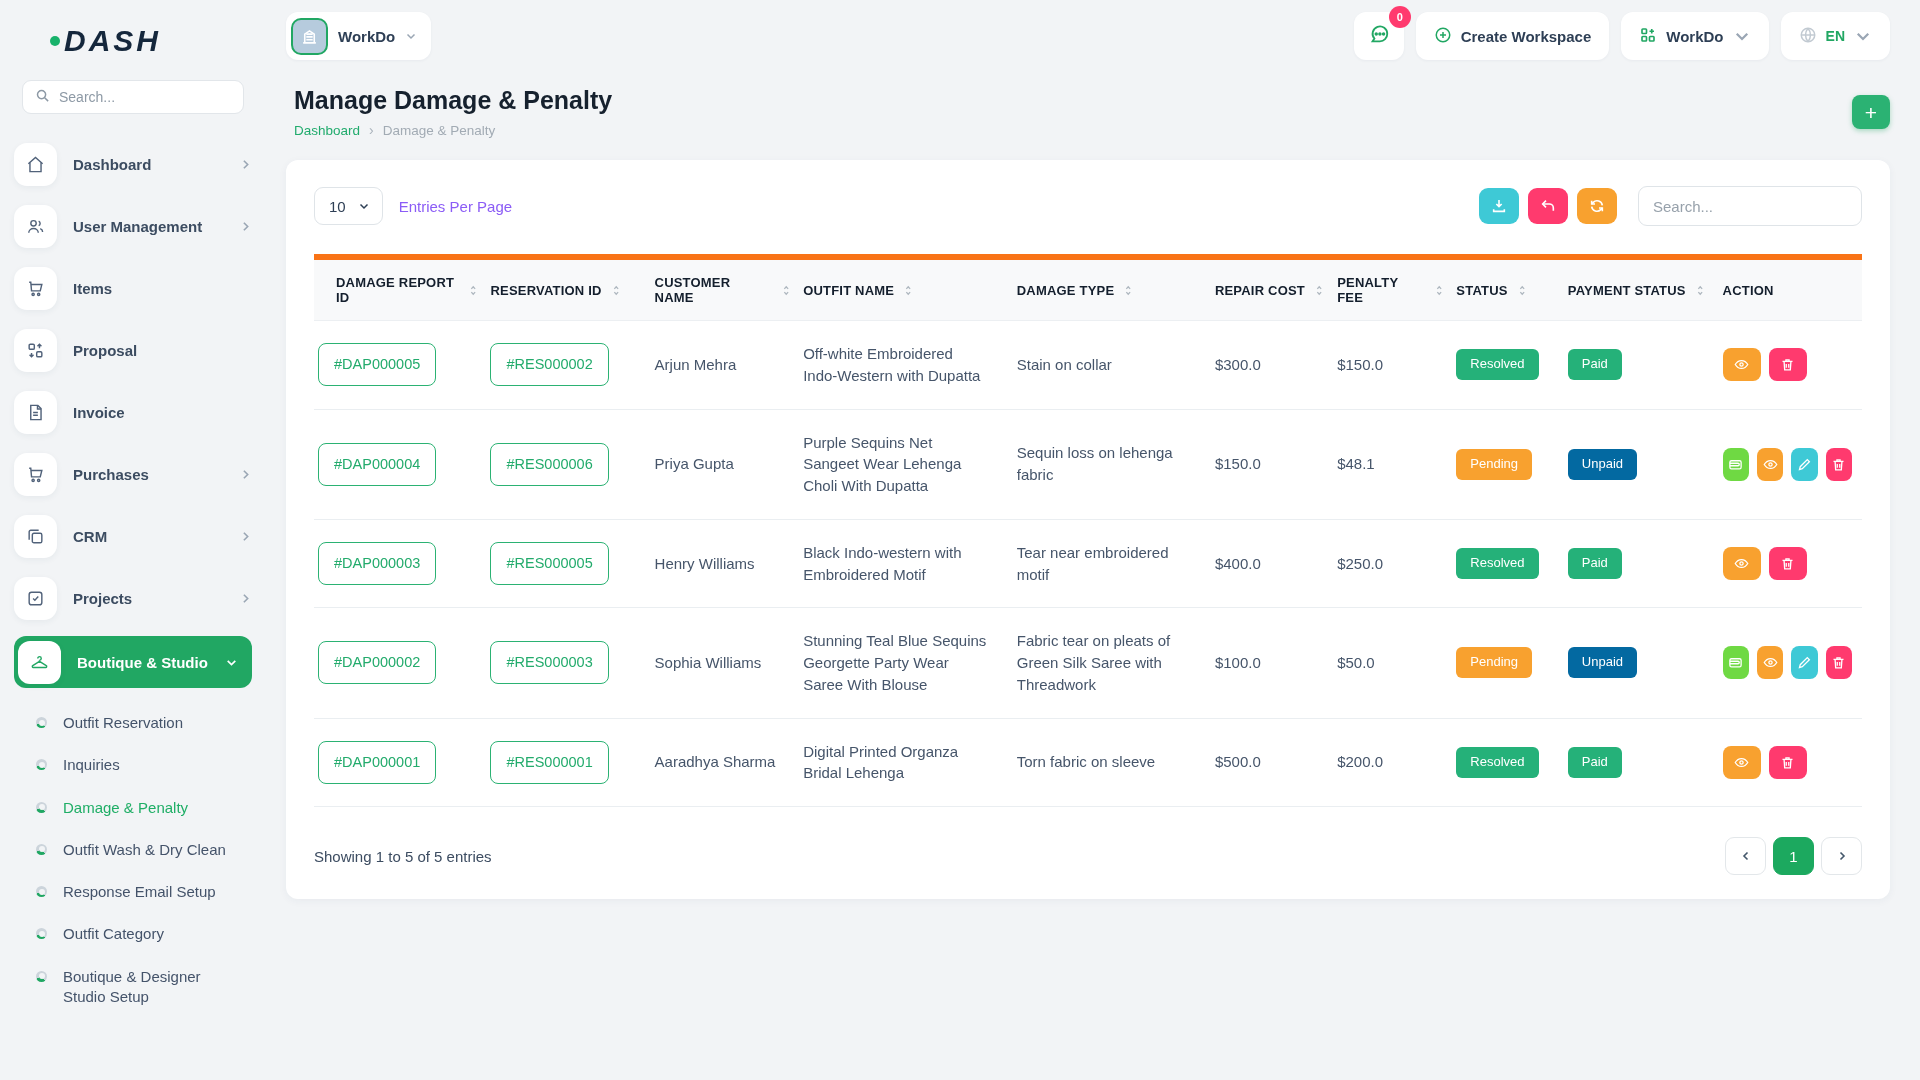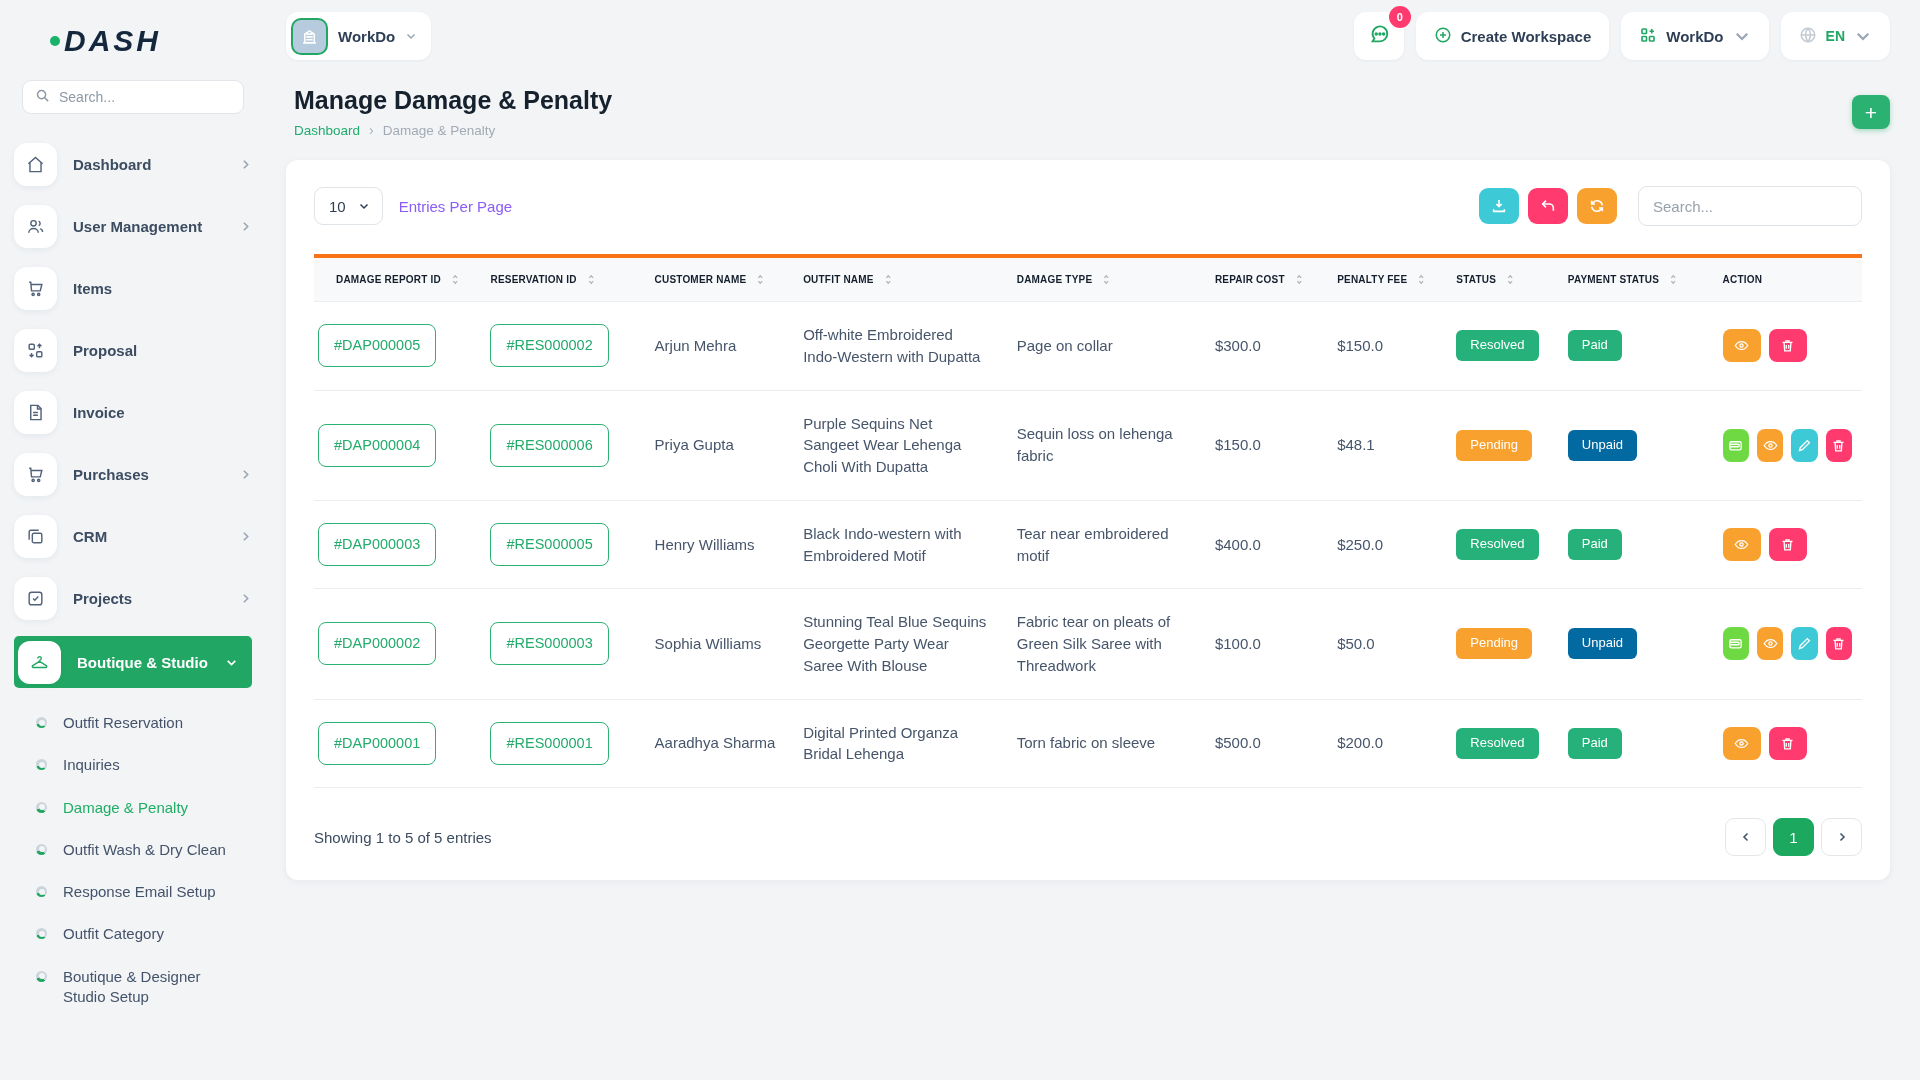--- a/index.html
+++ b/index.html
@@ -17,21 +17,21 @@
     display:flex; align-items:center; gap:9px; padding:0 12px; color:#8d99a5; font-size:14px; }
   .side-search svg { width:15px; height:15px; flex:0 0 15px; }
   .side-nav { padding:0 0 20px 0; }
   .side-item { display:flex; align-items:center; gap:16px; height:48px; margin:0 12px 14px 14px; cursor:pointer; }
   .side-ico { width:43px; height:43px; background:#fff; border-radius:13px; box-shadow:0 2px 6px rgba(40,60,90,.06);
     display:flex; align-items:center; justify-content:center; color:#51627a; }
   .side-ico svg { width:19px; height:19px; }
   .side-label { font-size:15px; font-weight:600; color:#3c4c61; flex:1; }
   .side-chev { color:#9aa6b4; display:flex; }
   .side-chev svg { width:13px; height:13px; }
-  .side-item.active { background:#21a763; border-radius:5px; padding:4px 14px 4px 4px; height:52px; }
+  .side-item.active { background:#21a763; border-radius:12px; padding:4px 14px 4px 4px; height:52px; }
   .side-item.active .side-ico { color:#21a763; border-radius:12px; }
   .side-item.active .side-label { color:#fff; font-weight:700; }
   .side-item.active .side-chev { color:#fff; }
   .side-sub { display:flex; align-items:flex-start; gap:16px; padding:11px 18px 11px 36px; cursor:pointer; }
   .sub-bullet { width:11px; height:11px; border-radius:50%; margin-top:4px; flex:0 0 11px;
     background:conic-gradient(from 140deg, #21a763 0 30%, #ccd4db 30% 100%); position:relative; }
   .sub-bullet::after { content:""; position:absolute; inset:2.5px; border-radius:50%; background:#f2f4f6; }
   .sub-label { font-size:15px; color:#44536a; line-height:1.35; }
   .side-sub.active .sub-label { color:#1fae66; }
 
@@ -74,22 +74,22 @@
   .ctrl-right { margin-left:auto; display:flex; align-items:center; gap:9px; }
   .sq-btn { width:40px; height:36px; border:none; border-radius:9px; color:#fff; cursor:pointer;
     display:flex; align-items:center; justify-content:center; }
   .sq-btn svg { width:16px; height:16px; }
   .sq-cyan { background:#3ec9d6; } .sq-pink { background:#ff3a6e; } .sq-orange { background:#f8a12f; }
   .tbl-search { width:224px; height:40px; border:1px solid #dfe4e8; border-radius:9px; padding:0 14px;
     font-size:15px; color:#2e3f55; margin-left:12px; outline:none; font-family:inherit; }
   .tbl-search::placeholder { color:#97a1ab; }
 
   table { width:100%; border-collapse:collapse; table-layout:fixed; }
-  thead th { background:#f8f9fa; border-top:4px solid #f97316; border-bottom:1px solid #eceff2;
-    font-size:10px; font-weight:700; color:#141f2d; text-transform:uppercase; text-align:left;
+  thead th { background:#f8f9fa; border-top:6px solid #f97316; border-bottom:1px solid #eceff2;
+    font-size:13px; font-weight:700; color:#141f2d; text-transform:uppercase; text-align:left;
     padding:15px 10px 15px 0; letter-spacing:.2px; }
   thead th:first-child { padding-left:22px; }
   th .th-in { display:flex; align-items:center; gap:8px; }
   .sort-ico { color:#aeb7bf; display:flex; flex:0 0 auto; } .sort-ico svg { width:13px; height:13px; }
   tbody td { border-bottom:1px solid #eaeef1; padding:22px 10px 22px 0; vertical-align:middle;
     font-size:15px; color:#46556a; line-height:1.45; }
   tbody td:first-child { padding-left:4px; }
   .id-pill { display:inline-block; border:1px solid #2bb273; color:#23ab6c; background:#fff;
     border-radius:8px; padding:10px 15px; font-size:14.5px; cursor:pointer; }
   .badge { display:inline-block; border-radius:6px; color:#fff; font-size:13px; padding:6px 14px; }
@@ -505,21 +505,21 @@
                 </span>
               </th>
             </tr>
           </thead>
         <tbody>
             <tr>
               <td><span class="id-pill">#DAP000005</span></td>
               <td><span class="id-pill">#RES000002</span></td>
               <td>Arjun Mehra</td>
               <td style="padding-right: 26px;">Off-white Embroidered Indo-Western with Dupatta</td>
-              <td style="padding-right: 26px;">Page on collar</td>
+              <td style="padding-right: 26px;">Stain on collar</td>
               <td>$300.0</td>
               <td>$150.0</td>
               <td><span class="badge b-green">Resolved</span></td>
               <td><span class="badge b-green">Paid</span></td>
               <td>
                 <div class="acts">
                   <button class="act act-view">
                     <span style="display: flex;">
                       <svg viewBox="0 0 24 24" fill="none" stroke="currentColor" stroke-width="2.1">
                         <path d="M2 12s3.6-6.3 10-6.3S22 12 22 12s-3.6 6.3-10 6.3S2 12 2 12z"></path>

